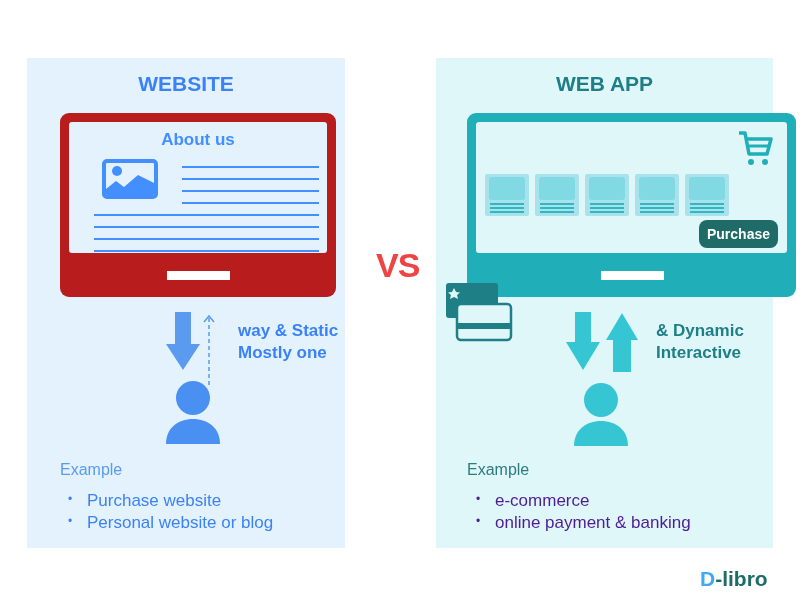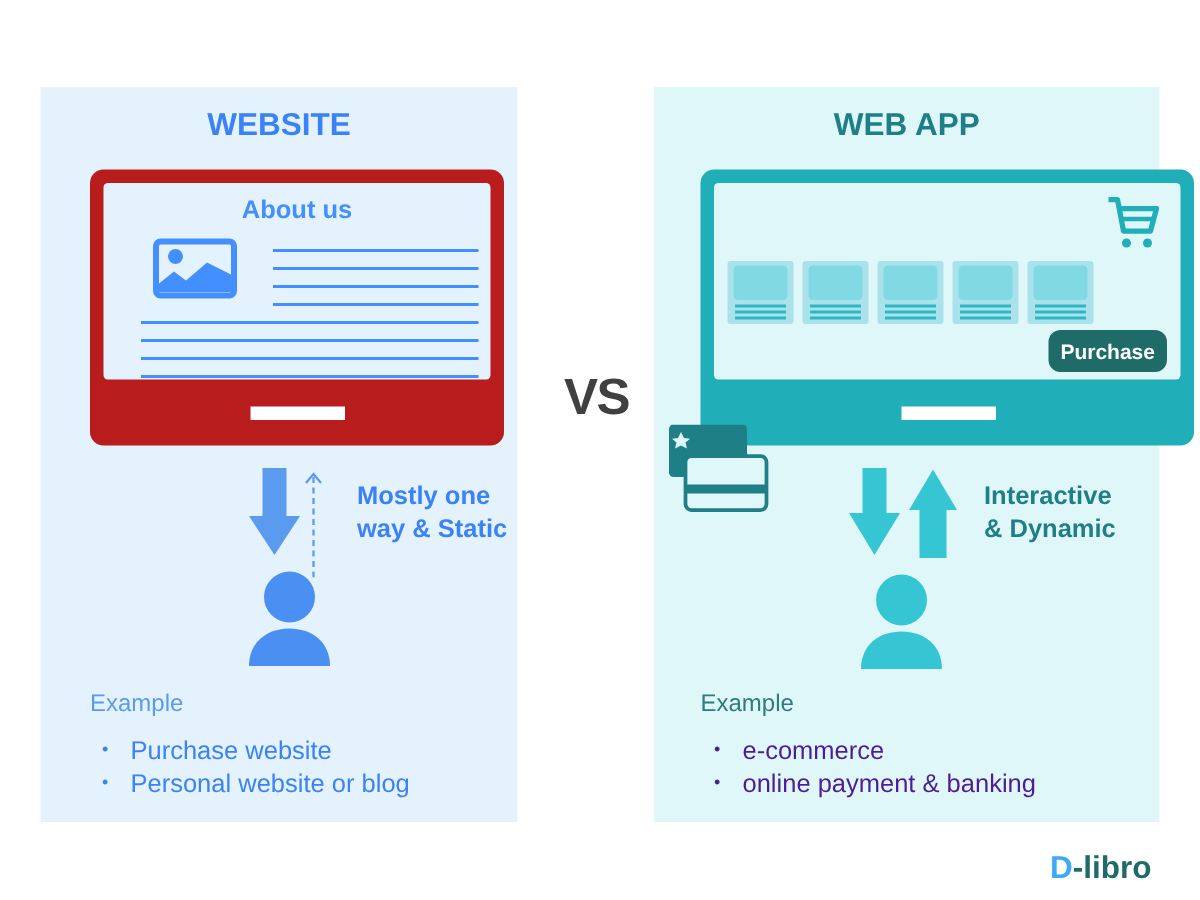--- a/index.html
+++ b/index.html
@@ -18,21 +18,21 @@
   .monitor.right .screen{background:#e0f7fa;}
   .stand{position:absolute;left:50%;margin-left:-31px;top:158px;width:63px;height:9px;background:#fff;}
   .about{position:absolute;left:0;right:0;top:8px;text-align:center;font-size:17px;font-weight:bold;color:#448fff;}
   .img-icon{position:absolute;left:33px;top:37px;width:56px;height:40px;border:4px solid #448fff;border-radius:5px;box-sizing:border-box;overflow:hidden;}
   .line{position:absolute;height:2px;background:#448fff;}
   .cart{position:absolute;right:14px;top:8px;}
   .card{position:absolute;top:52px;width:44px;height:42px;background:#a9e2ea;border-radius:2px;}
   .card .thumb{position:absolute;left:4px;top:3px;right:4px;height:23px;background:#80d9e3;border-radius:3px;}
   .card .l{position:absolute;left:5px;right:5px;height:2px;background:#2fb8c4;}
   .purchase{position:absolute;right:9px;top:98px;padding:6px 8px;background:#1e6b68;color:#fff;font-weight:bold;font-size:14px;border-radius:8px;}
-  .vs{position:absolute;left:376px;top:246px;font-size:34px;font-weight:bold;color:#404040;letter-spacing:-1px;}
+  .vs{position:absolute;left:376px;top:246px;font-size:34px;font-weight:bold;color:#ef4444;letter-spacing:-1px;}
   .desc{position:absolute;font-size:17px;font-weight:bold;line-height:22px;}
   .desc.left{left:238px;top:320px;color:#3b82f6;}
   .desc.right{left:656px;top:320px;color:#1e7f86;}
   .example{position:absolute;font-size:16px;}
   .example.left{left:60px;top:461px;color:#5a9bf0;}
   .example.right{left:467px;top:461px;color:#2c7c80;}
   .list{position:absolute;margin:0;padding:0;list-style:none;font-size:17px;line-height:21px;}
   .list.left{left:68px;top:490px;color:#3b82f6;}
   .list.right{left:476px;top:490px;color:#4c1d95;}
   .list li::before{content:"•";font-size:12px;display:inline-block;width:19px;vertical-align:middle;position:relative;top:-2px;}
@@ -141,26 +141,26 @@
   <rect x="47" y="30" width="18" height="32" fill="#36c6d3"></rect>
   <path d="M40 30 H72 L56 3 Z" fill="#36c6d3"></path>
 </svg>
 
 <svg style="position:absolute;left:572px;top:382px" width="58" height="64" viewBox="0 0 58 64">
   <circle cx="29" cy="18" r="17" fill="#36c6d3"></circle>
   <path d="M2 64 C2 48 14 39 29 39 C44 39 56 48 56 64 Z" fill="#36c6d3"></path>
 </svg>
 
 <div class="desc left">
+  <div>way &amp; Static</div>
   <div>Mostly one</div>
-  <div>way &amp; Static</div>
 </div>
 <div class="desc right">
+  <div>&amp; Dynamic</div>
   <div>Interactive</div>
-  <div>&amp; Dynamic</div>
 </div>
 
 <div class="example left">Example</div>
 <ul class="list left">
   <li>Purchase website</li>
   <li>Personal website or blog</li>
 </ul>
 
 <div class="example right">Example</div>
 <ul class="list right">

